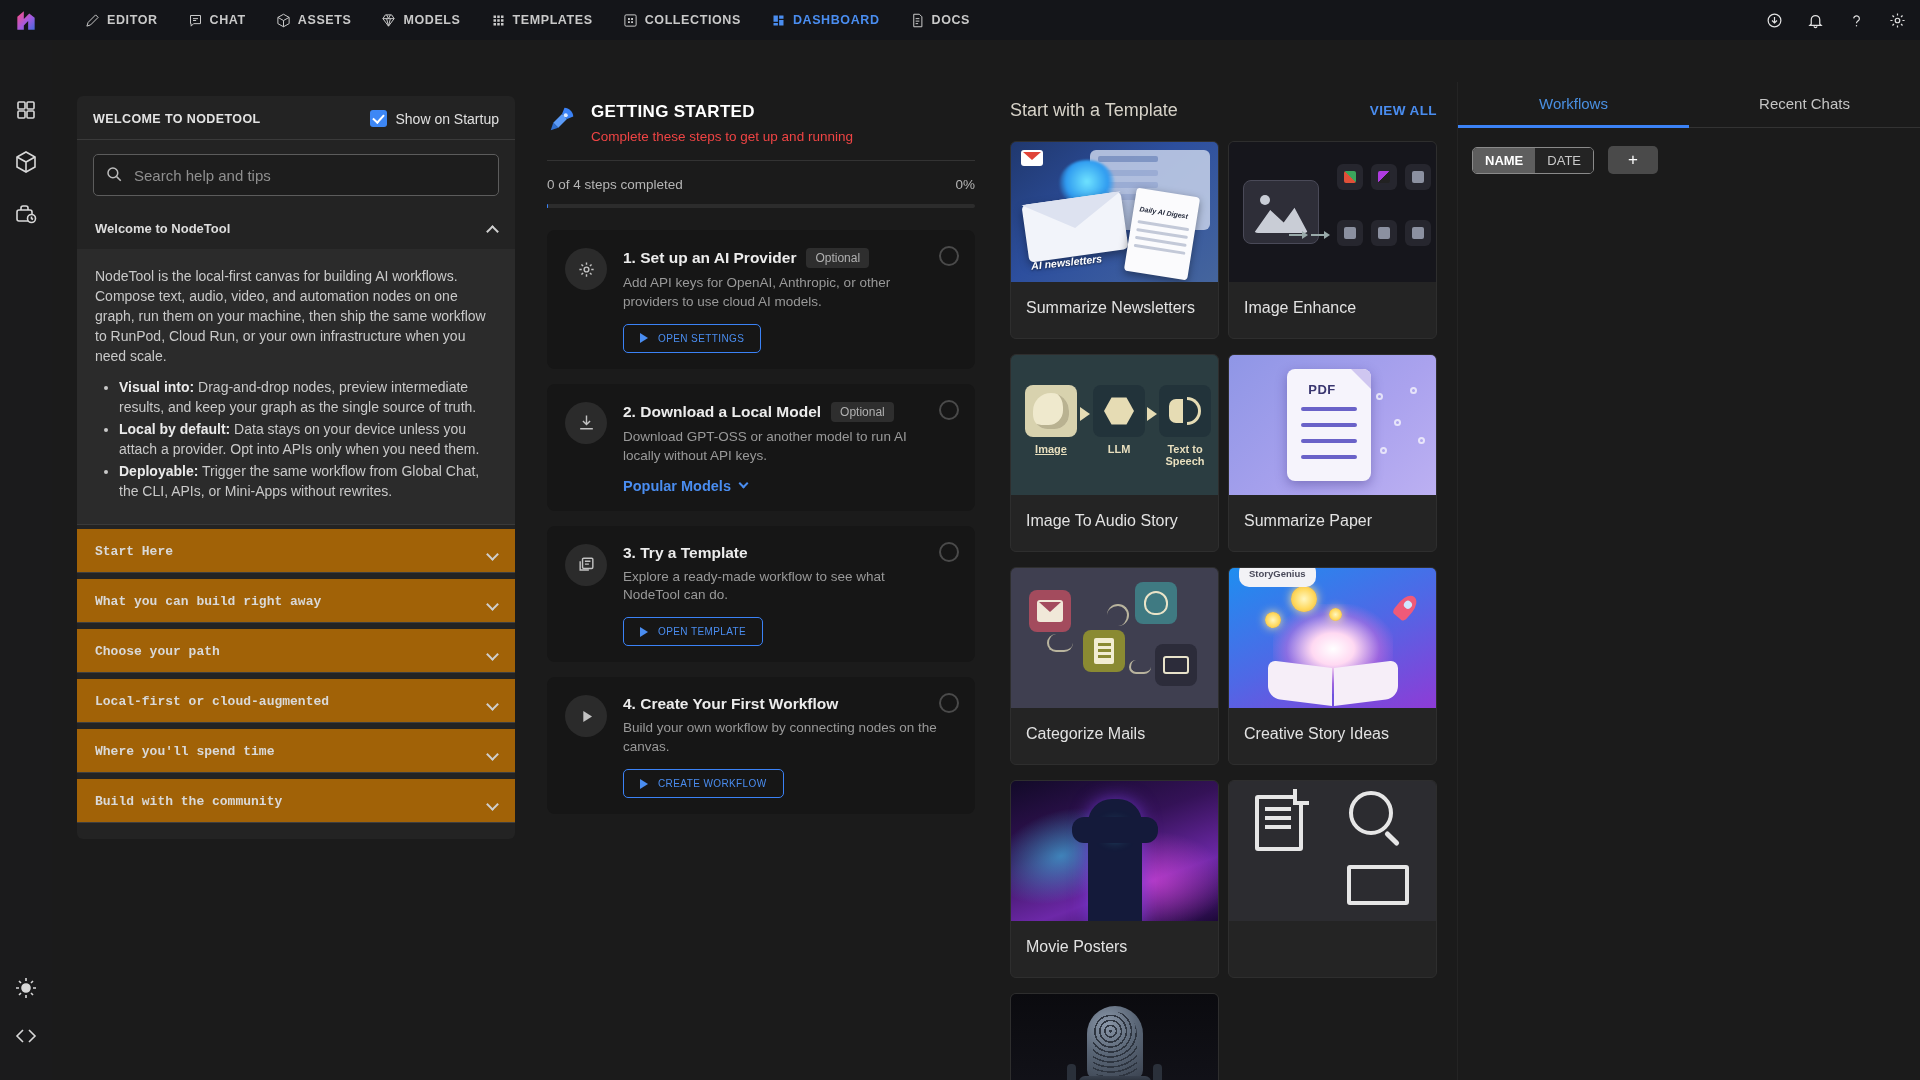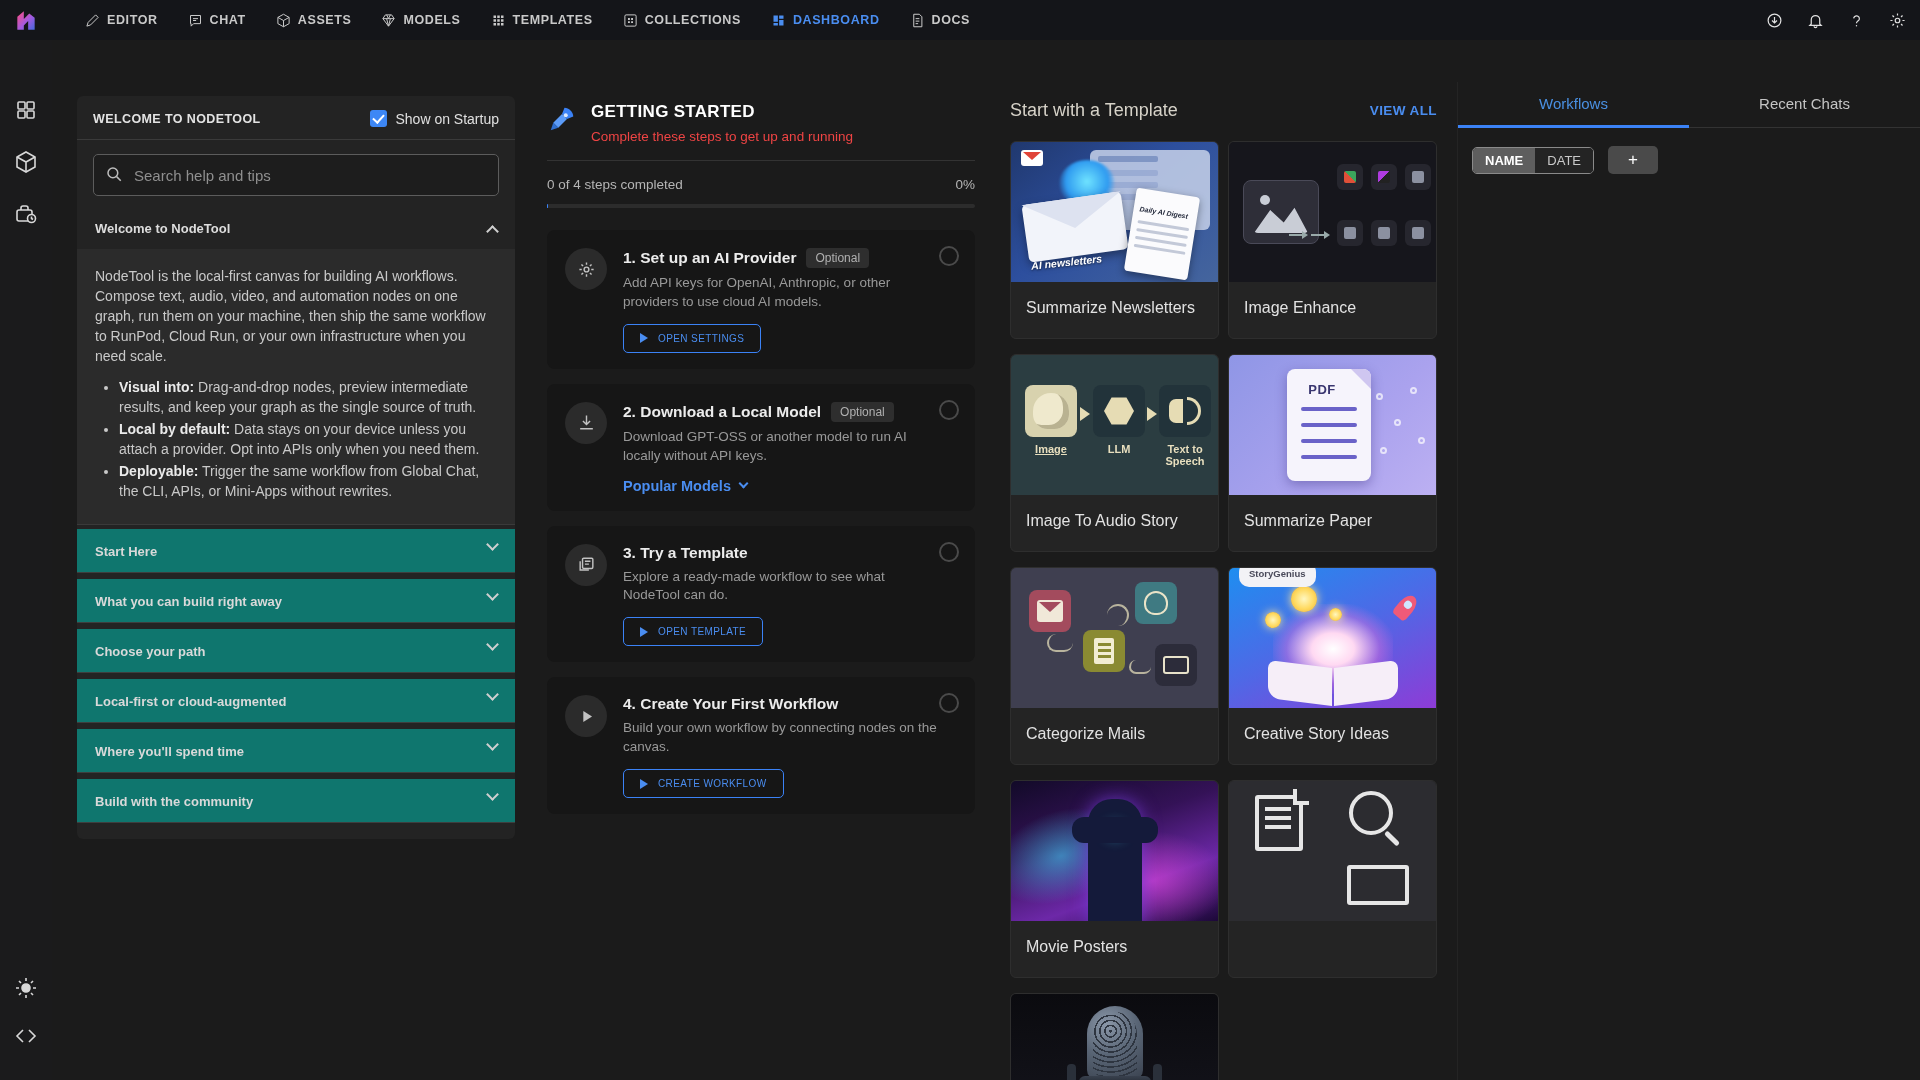--- a/index.html
+++ b/index.html
@@ -53,23 +53,23 @@
   .chev { width:9px; height:9px; border-right:2px solid #cfcfcf; border-bottom:2px solid #cfcfcf;
     transform:rotate(45deg); margin-top:-4px; }
   .chev.up { transform:rotate(-135deg); margin-top:5px; }
   .acc-body { background:#2b2b2b; padding:18px 18px 20px; font-size:14px; line-height:1.42;
     color:#c9c9c9; border-bottom:1px solid #3a3a3a; }
   .acc-body p { margin-bottom:12px; }
   .acc-body ul { padding-left:24px; }
   .acc-body li { margin-bottom:2px; }
   .acc-body b { color:#eaeaea; }
   .acc-rows { padding:4px 0 0; }
-  .acc-row { display:flex; align-items:flex-start; justify-content:space-between;
-    padding:15px 18px 13px; border-bottom:1px solid #3e3e3e; margin:0 0 6px; background:#0f766e;
-    cursor:pointer; }
+  .acc-row { display:flex; align-items:flex-end; justify-content:space-between;
+    padding:15px 18px 13px; border-bottom:1px solid #3e3e3e; margin:0 0 6px; background:#a16207;
+    cursor:pointer;font-family:Liberation Mono, monospace; }
   .acc-row span.lbl { font-size:13px; font-weight:bold; color:#d9d9d9; }
 
   
   .gs { position:absolute; left:547px; top:102px; width:428px; }
   .gs-head { display:flex; gap:14px; padding-bottom:16px; border-bottom:1px solid #333; }
   .rocket { width:30px; height:30px; margin-top:2px; }
   .gs-title { font-size:17px; font-weight:bold; color:#ffffff; letter-spacing:.3px; }
   .gs-sub { font-size:13.5px; color:#ef4444; margin-top:7px; }
   .gs-progress { display:flex; justify-content:space-between; margin-top:16px; font-size:13.5px;
     color:#b5b5b5; }

